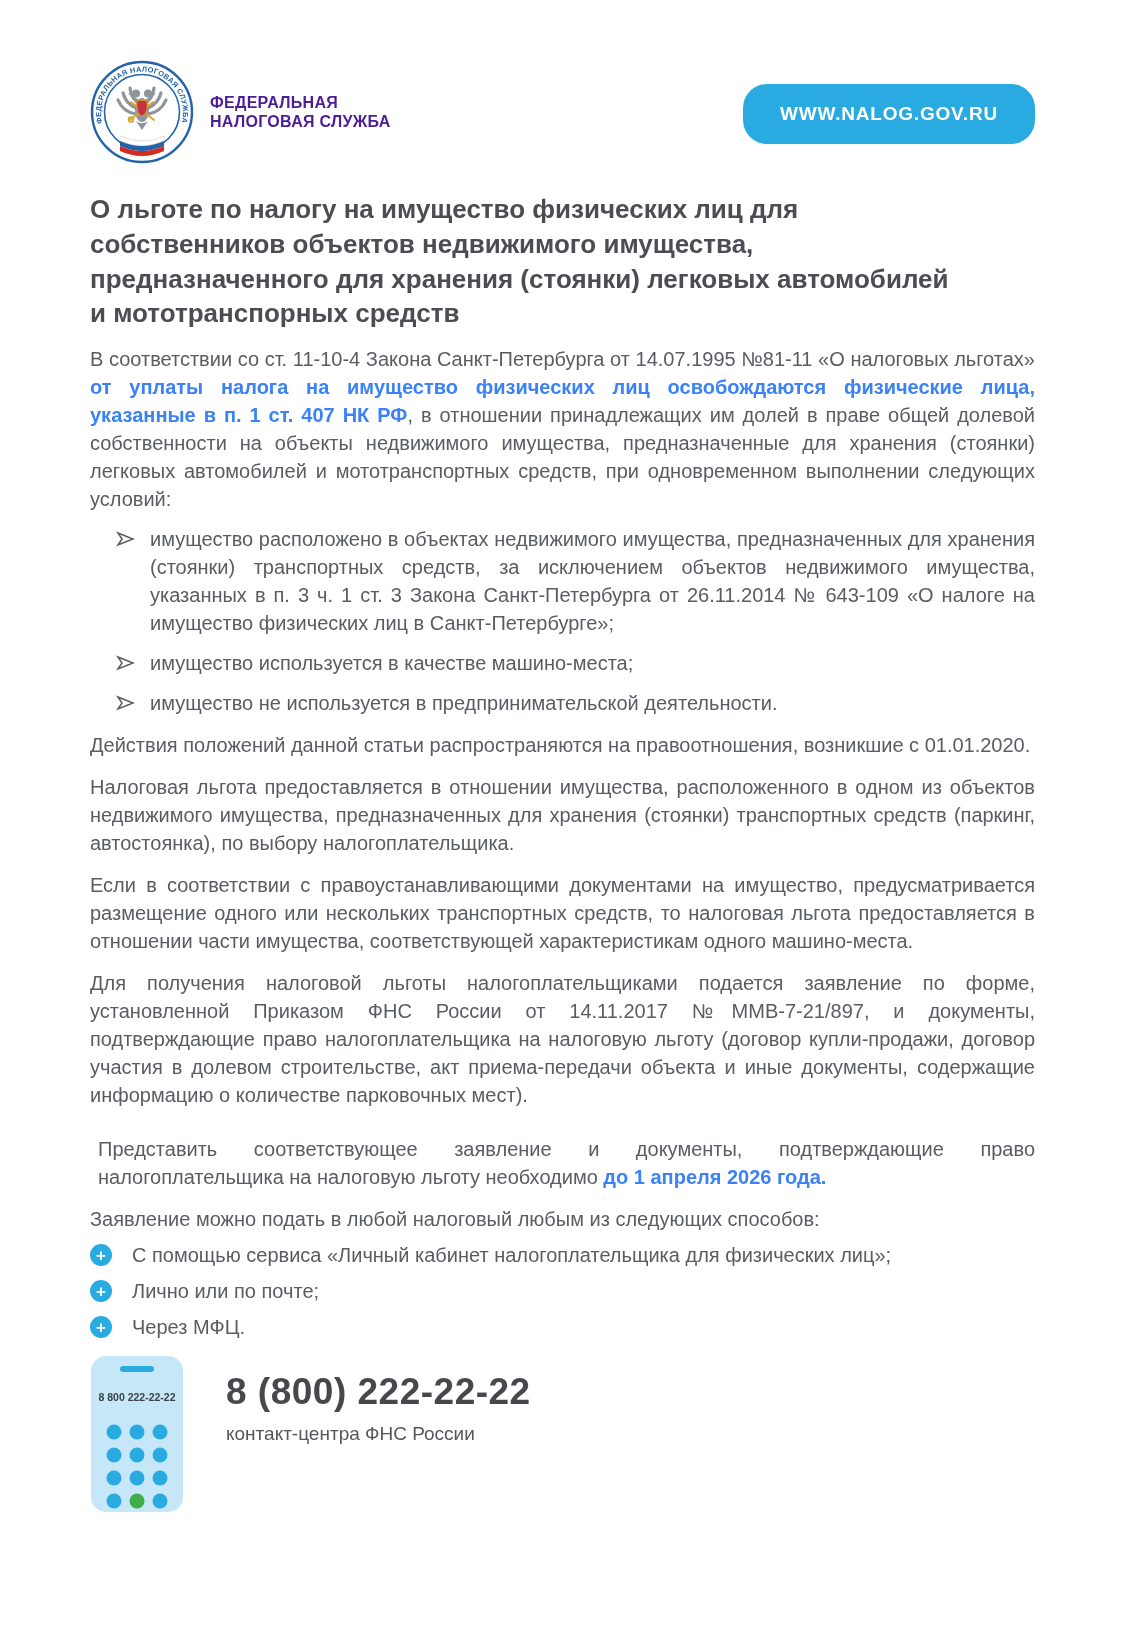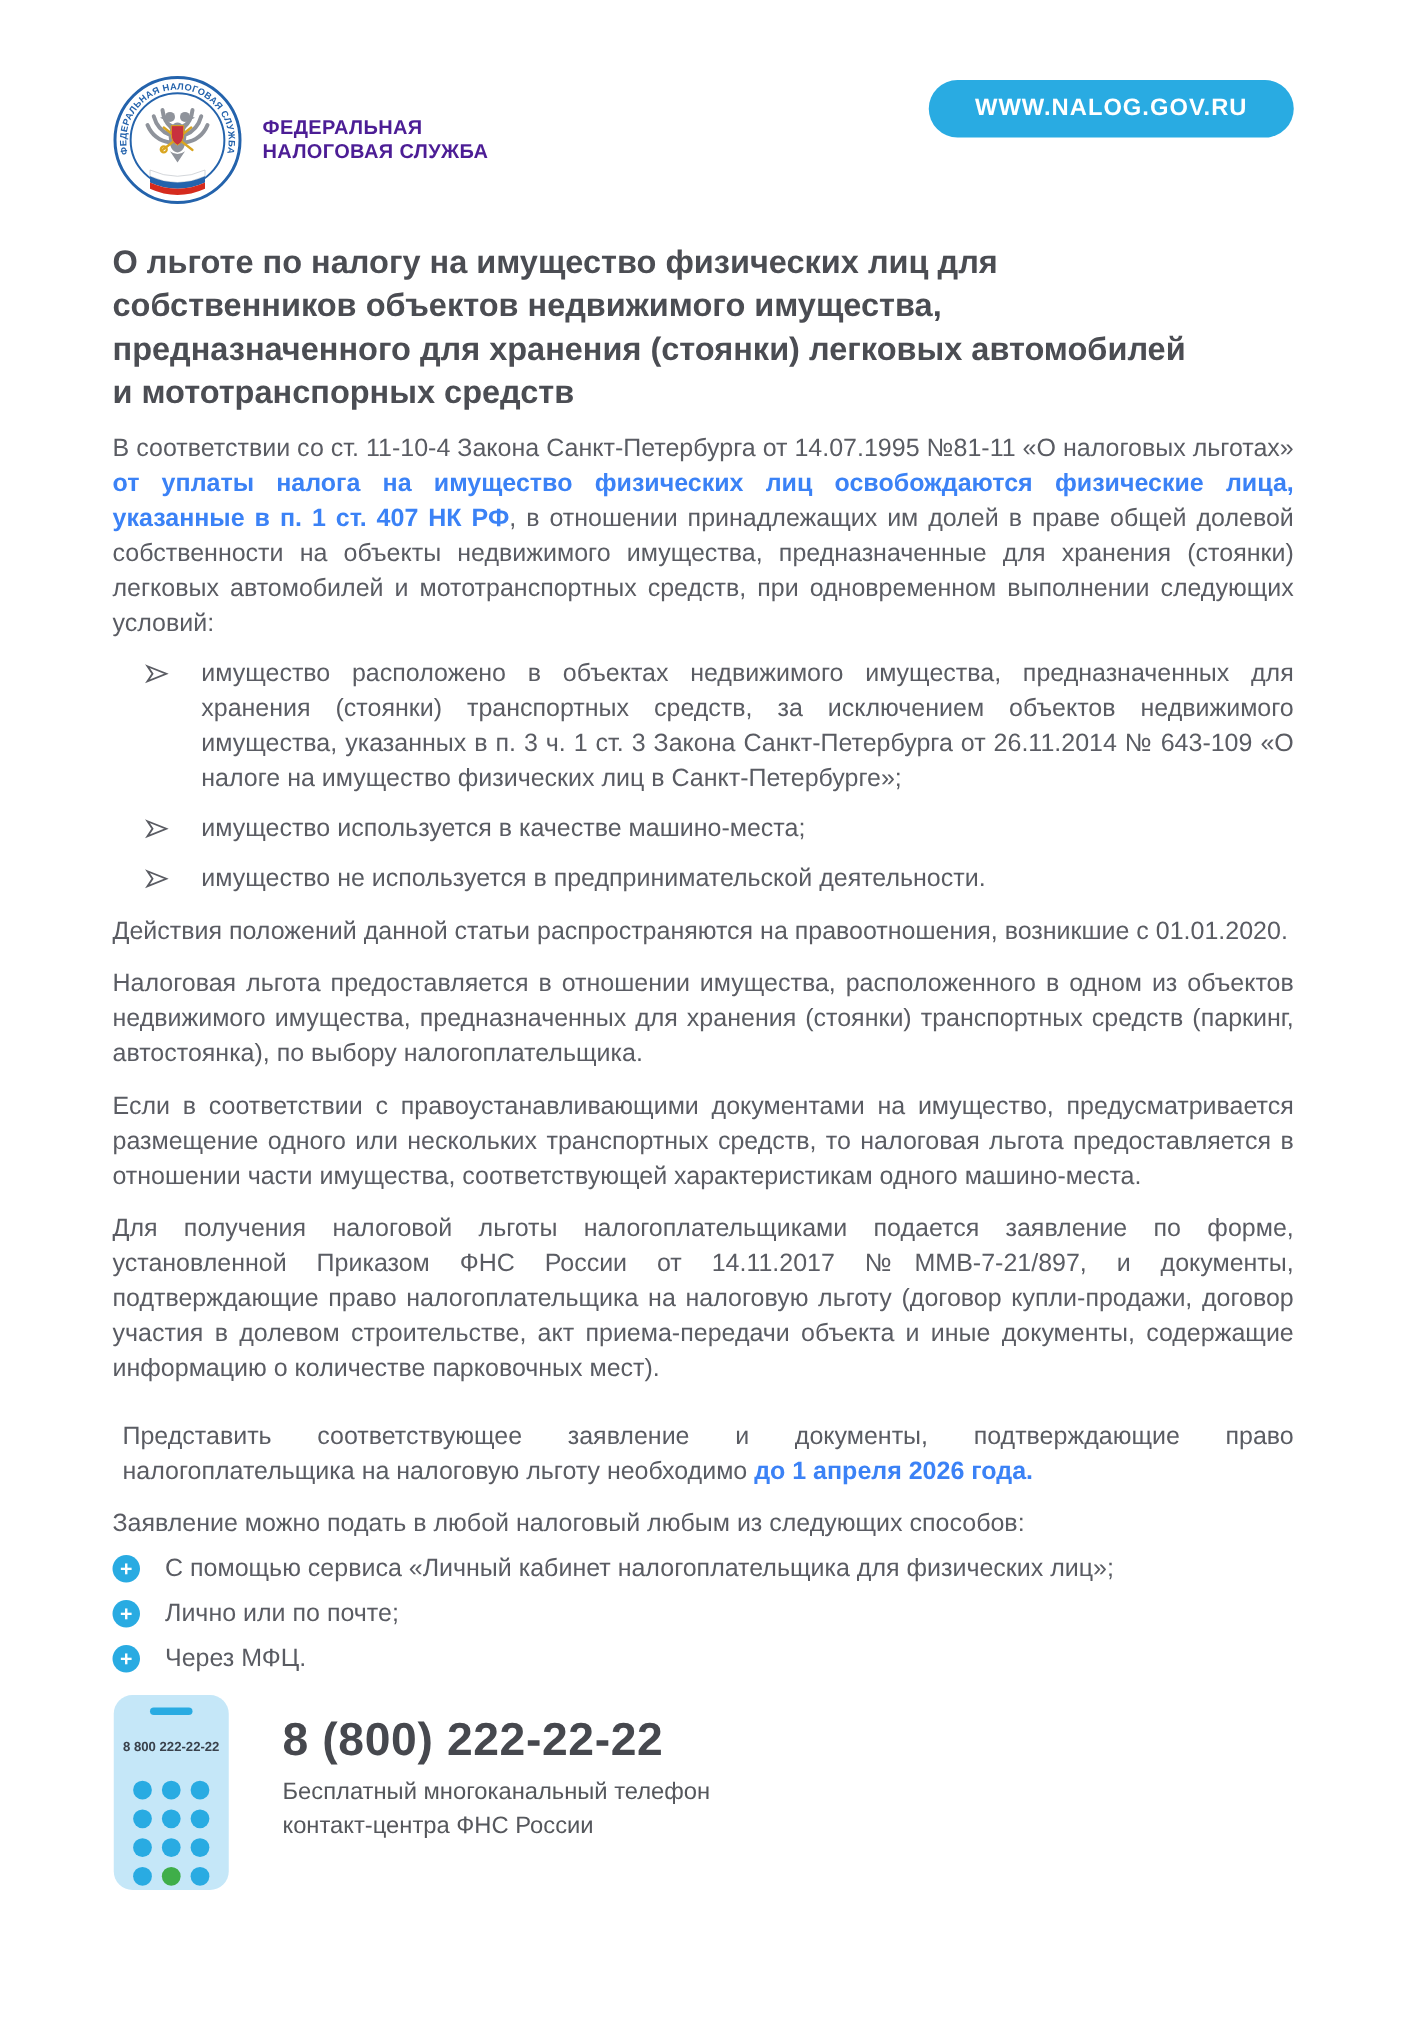--- a/index.html
+++ b/index.html
@@ -9,30 +9,30 @@
     font-family:"Liberation Sans",sans-serif;color:#5A5C63;
   }
   
   .top-header{display:flex;justify-content:space-between;align-items:flex-start;}
   .logo-group{display:flex;align-items:center;gap:16px;}
   .logo-svg{width:104px;height:104px;flex:0 0 auto;}
   .org-name{font-weight:bold;font-size:16px;line-height:1.2;color:#4c1d95;letter-spacing:.3px;}
   .site-pill{
     display:flex;align-items:center;justify-content:center;
     background:#29ABE2;color:#ffffff;font-weight:bold;font-size:19px;
-    letter-spacing:.8px;border-radius:24px;width:292px;height:46px;margin-top:4px;
+    letter-spacing:.8px;border-radius:24px;width:292px;height:60px;margin-top:24px;
     text-decoration:none;
   }
   
   .doc-title{margin:28px 0 0 0;text-align:left;font-weight:bold;font-size:26px;line-height:1.34;color:#4B4D53;}
   
   .para{font-size:20px;line-height:28px;text-align:justify;margin:14px 0 0 0;}
   .para b{color:#3b82f6;}
   .conditions{list-style:none;margin:2px 0 0 0;padding:0;}
-  .conditions li{display:flex;gap:26px;margin-top:12px;font-size:20px;line-height:28px;text-align:justify;padding-left:26px;box-sizing:border-box;}
+  .conditions li{display:flex;gap:15px;margin-top:12px;font-size:20px;line-height:28px;text-align:justify;padding-left:26px;box-sizing:border-box;}
   .arrow-icon{flex:0 0 auto;margin-top:6px;}
   .cond-text{flex:1 1 auto;}
   .deadline{margin-top:26px;padding-left:8px;}
   .lead{text-align:left;}
   .methods{list-style:none;margin:4px 0 0 0;padding:0;}
   .methods li{display:flex;align-items:center;gap:20px;margin-top:8px;font-size:20px;line-height:28px;}
   .plus-bullet{
     width:22px;height:22px;border-radius:50%;background:#29ABE2;color:#fff;
     display:flex;align-items:center;justify-content:center;
     font-size:17px;font-weight:bold;flex:0 0 auto;line-height:1;
@@ -168,19 +168,18 @@
           <circle cx="47" cy="123" r="7.5"></circle>
           <circle cx="70" cy="123" r="7.5"></circle>
         <circle cx="24" cy="146" r="7.5"></circle>
           <circle cx="47" cy="146" r="7.5" fill="#3FAE49"></circle>
           <circle cx="70" cy="146" r="7.5"></circle>
       </g>
     </svg>
     <div>
       <div class="phone-number">8 (800) 222-22-22</div>
       <div class="phone-desc">
-        <div>Бесплатный многоканальный телефон</div>
         <div>контакт-центра ФНС России</div>
       </div>
     </div>
   </footer>
 
 </div>
 
 </body></html>

